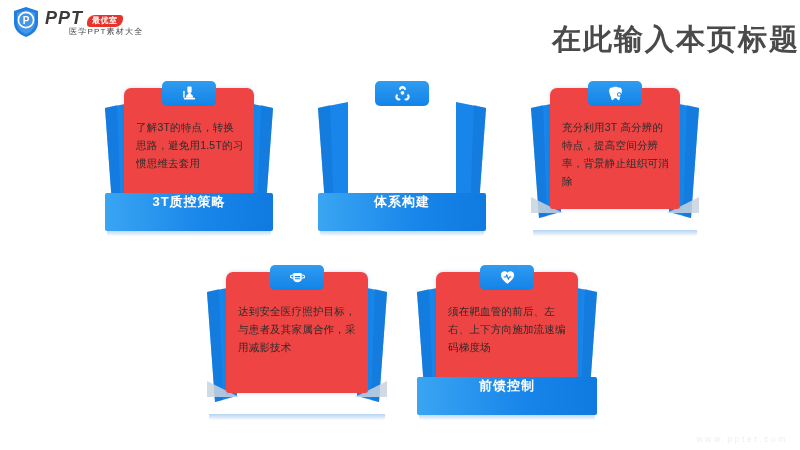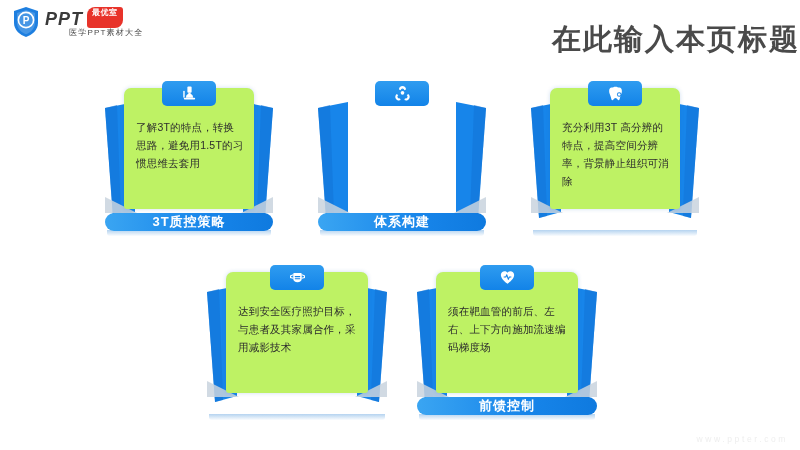--- a/index.html
+++ b/index.html
@@ -37,21 +37,21 @@
     font-style: italic;
     color: #3a3a3a;
     letter-spacing: 1px;
     line-height: 1;
   }
   #logo .badge {
     background: #e8332a;
     color: #ffffff;
     font-size: 8px;
     font-weight: bold;
-    padding: 2px 5px 11px 5px;
+    padding: 2px 5px 2px 5px;
     border-radius: 8px 3px 8px 3px;
     line-height: 1;
     letter-spacing: 0.5px;
     white-space: nowrap;
   }
   #logo .wm-sub {
     font-size: 8px;
     color: #4a4a4a;
     letter-spacing: 1.2px;
     line-height: 1;
@@ -99,21 +99,21 @@
   .foot svg { display: block; }
   .foot.left  { left: 0; }
   .foot.right { right: 0; }
 
   
   .paper {
     position: absolute;
     left: 19px; right: 19px;
     top: 10px;
     bottom: 34px;
-    background: #bef264;
+    background: #ef4444;
     border-radius: 7px 7px 3px 3px;
     box-shadow: 0 0 4px rgba(40,110,190,0.22);
     z-index: 3;
   }
   .paper-text {
     position: absolute;
     left: 12px; right: 10px;
     top: 30px;
     font-size: 10.5px;
     line-height: 1.72;
@@ -135,23 +135,23 @@
     align-items: center;
     justify-content: center;
   }
   .icon-tab svg { display: block; }
 
   
   .label-bar {
     position: absolute;
     left: 0; right: 0;
     bottom: 12px;
-    height: 18px;
+    height: 38px;
     background: linear-gradient(to right, #3aa5f2 0%, #1785ea 60%, #0f7adf 100%);
-    border-radius: 12px;
+    border-radius: 2px;
     z-index: 6;
     display: flex;
     align-items: flex-start;
     justify-content: center;
   }
   .label-text {
     font-size: 13px;
     font-weight: bold;
     color: #ffffff;
     letter-spacing: 1px;

